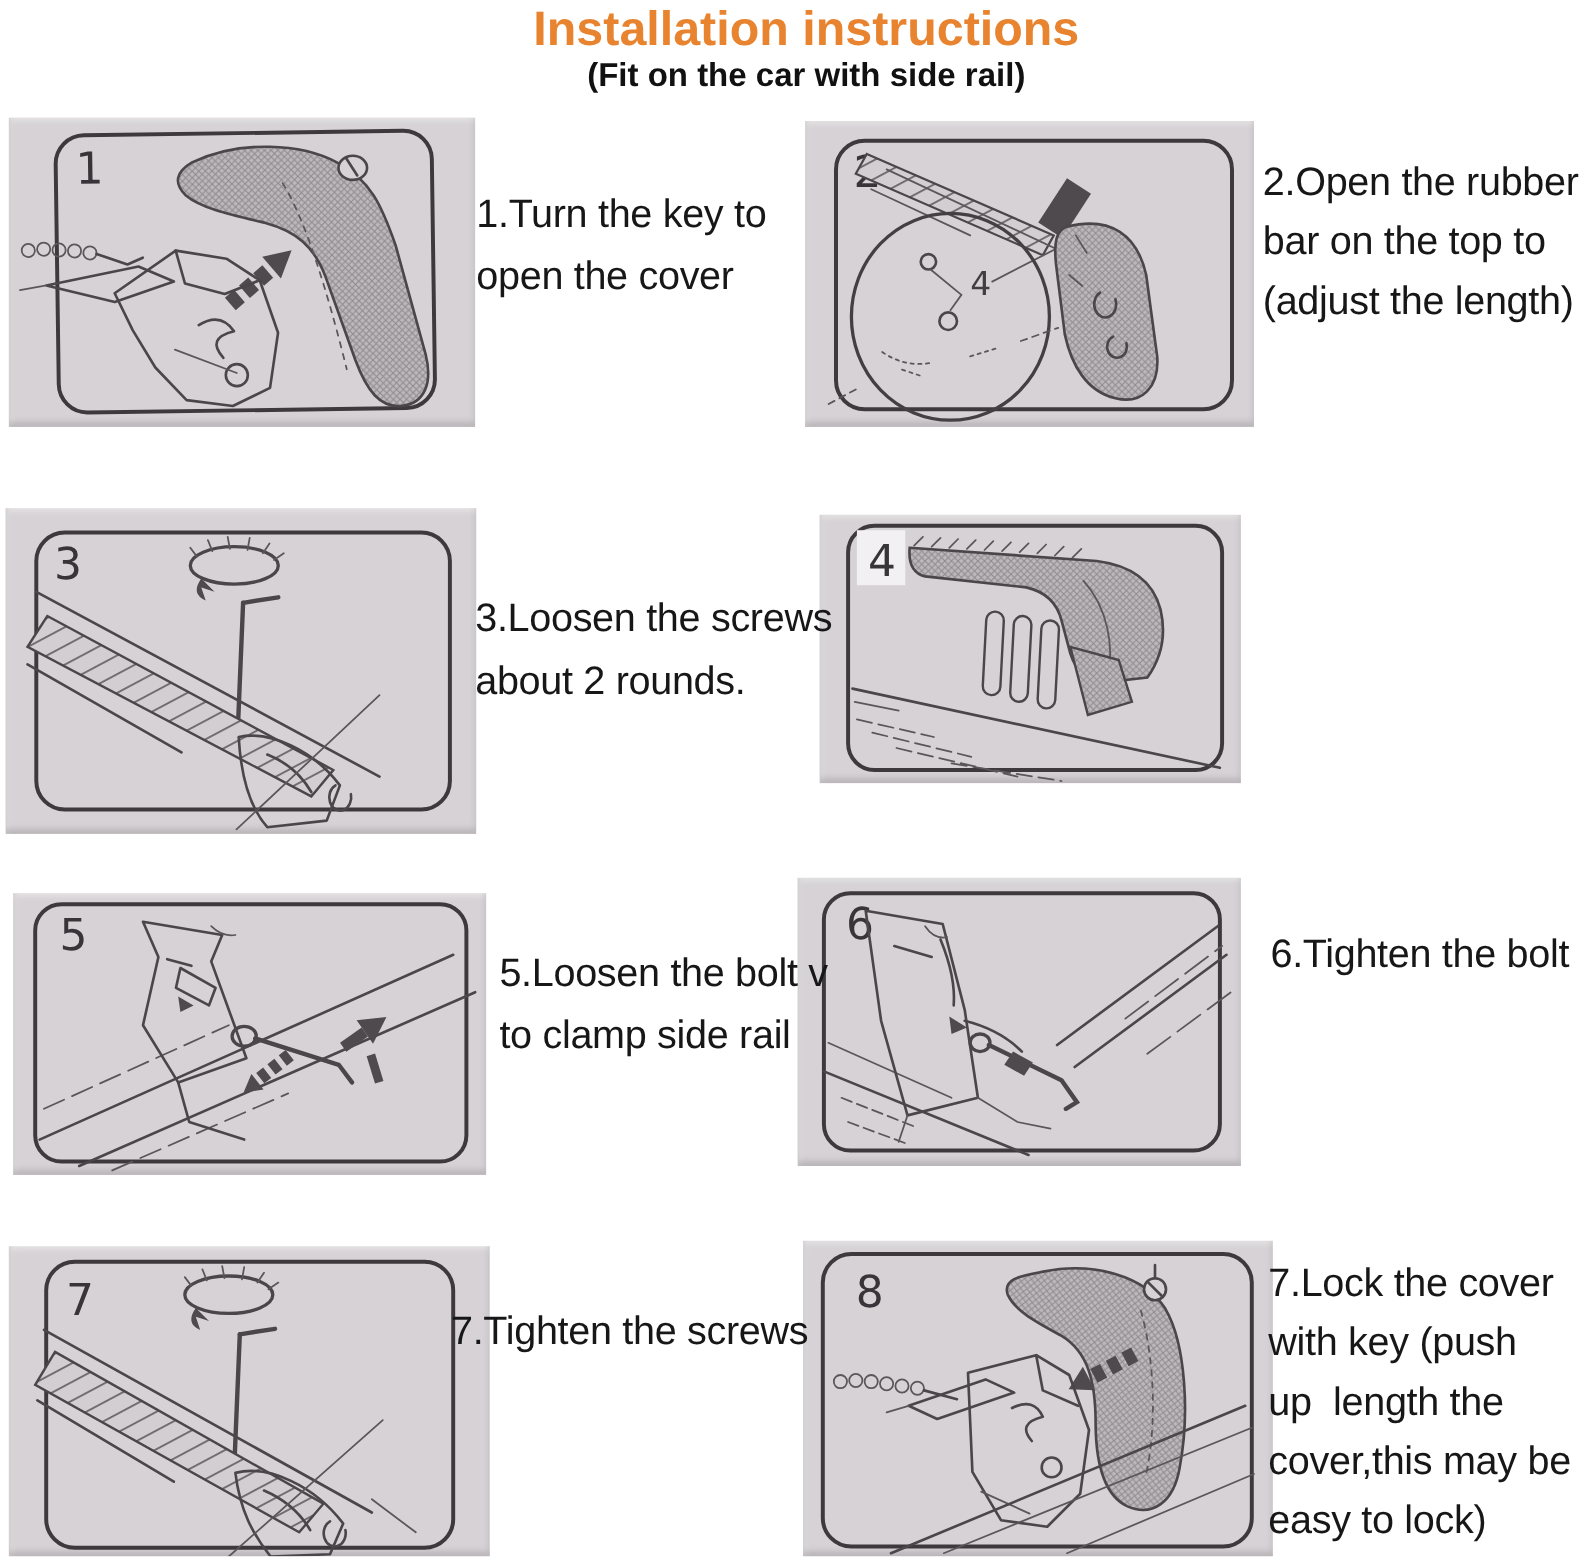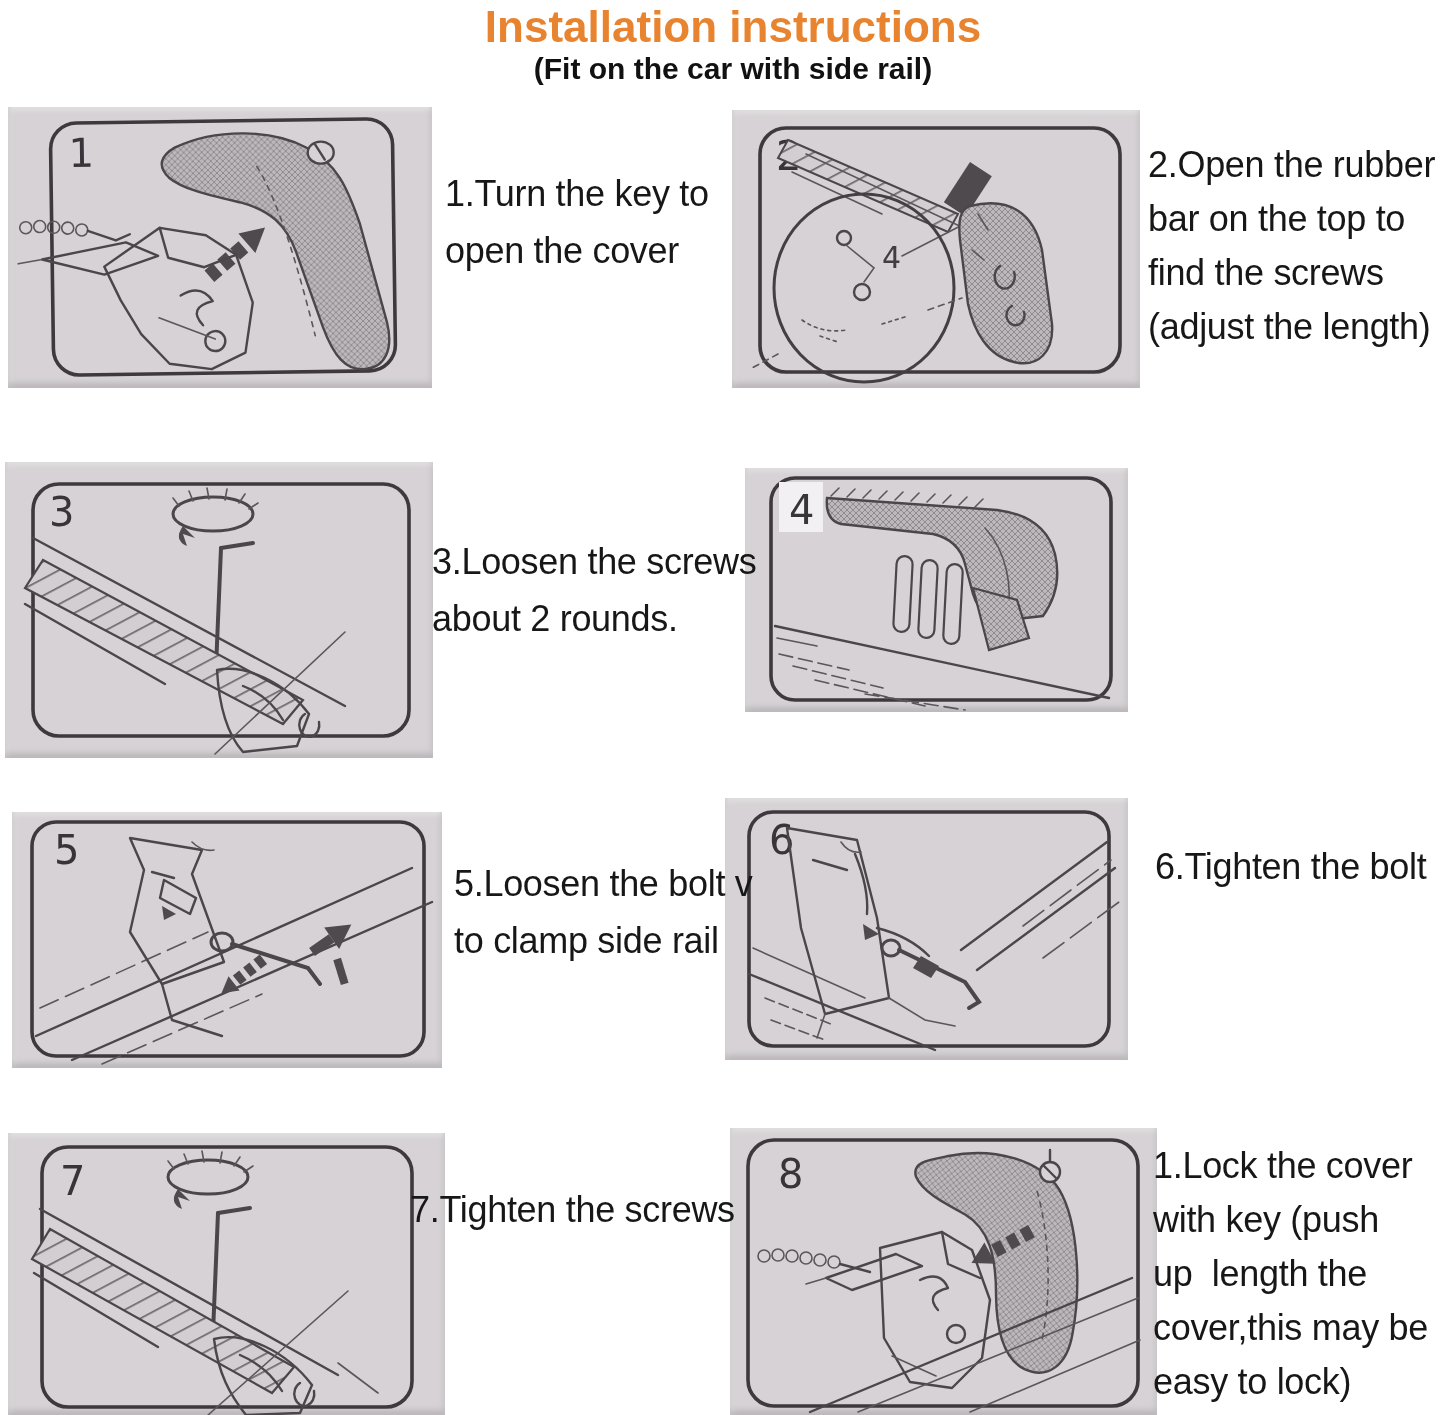--- a/index.html
+++ b/index.html
@@ -323,29 +323,28 @@
         <path class="thin" d="M162,228 l44,20"></path>
       </g>
 
       <g>
         <path class="ln" d="M80,284 L402,150"></path>
         <path class="thin" d="M128,284 L408,170 M240,284 L410,212"></path>
       </g>
     </svg>
   </div>
 
-  <div class="caption sp57" style="left:433px;top:172px;margin-left:12px;">
+  <div class="caption sp57" style="left:433px;top:172px;">
     <span class="cap-line">1.Turn the key to</span>
     <span class="cap-line">open the cover</span>
   </div>
 
   <div class="caption sp54" style="left:1148px;top:143px;">
     <span class="cap-line">2.Open the rubber</span>
     <span class="cap-line">bar on the top to</span>
-    <span class="cap-line">find the screws</span>
     <span class="cap-line">(adjust the length)</span>
   </div>
 
   <div class="caption sp57" style="left:432px;top:540px;">
     <span class="cap-line">3.Loosen the screws</span>
     <span class="cap-line">about 2 rounds.</span>
   </div>
 
 
   <div class="caption sp57" style="left:454px;top:862px;">
@@ -355,20 +354,20 @@
 
   <div class="caption sp54" style="left:1155px;top:845px;">
     <span class="cap-line">6.Tighten the bolt</span>
   </div>
 
   <div class="caption sp54" style="left:410px;top:1188px;">
     <span class="cap-line">7.Tighten the screws</span>
   </div>
 
   <div class="caption sp54" style="left:1153px;top:1144px;">
-    <span class="cap-line">1.Lock the cover</span>
+    <span class="cap-line">7.Lock the cover</span>
     <span class="cap-line">with key (push</span>
     <span class="cap-line">up  length the</span>
     <span class="cap-line">cover,this may be</span>
     <span class="cap-line">easy to lock)</span>
   </div>
 
 </div>
 
 </body></html>

